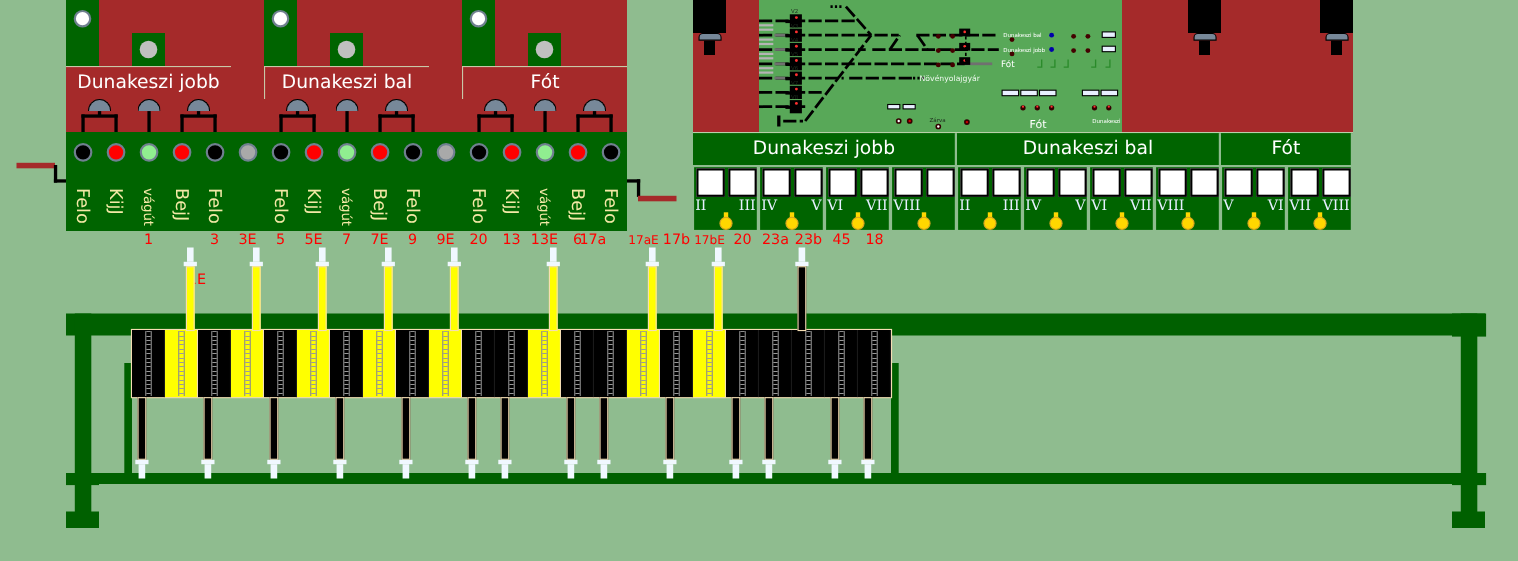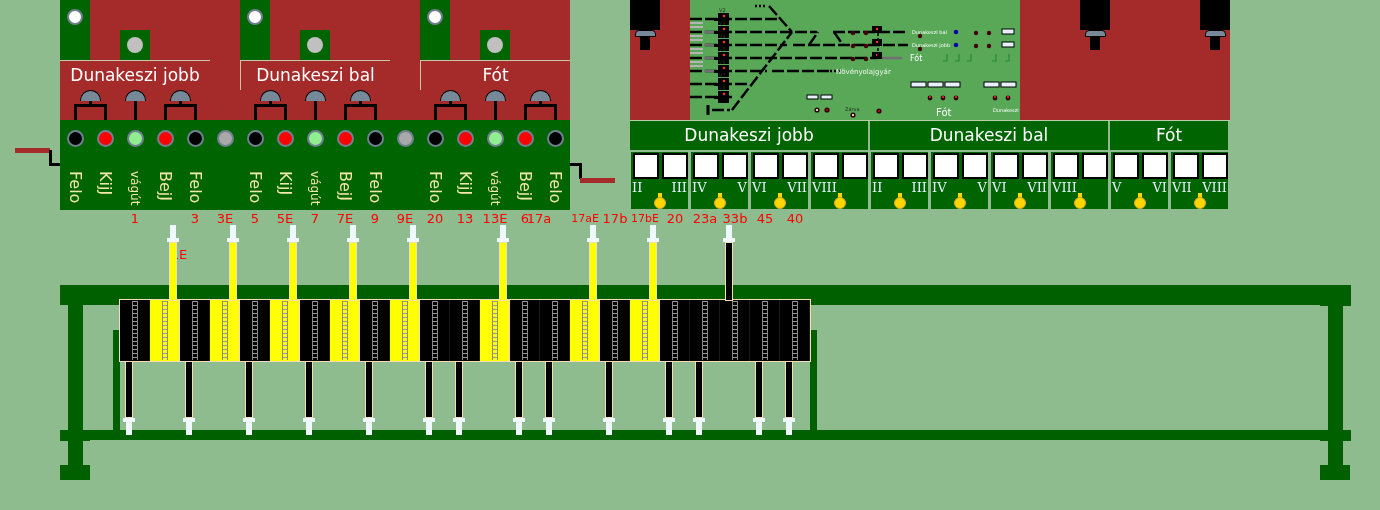--- a/index.html
+++ b/index.html
@@ -542,32 +542,32 @@
         <div class="a" style="left: 2px; top: 0px; width: 8px; height: 57px; background: rgb(0, 0, 0); border: 1px solid rgb(245, 222, 179);"></div>
         <div class="a" style="left: 0px; top: 57px; width: 12px; height: 4px; background: rgb(240, 248, 255);"></div>
         <div class="a" style="left: 3px; top: 61px; width: 6px; height: 13px; background: rgb(240, 248, 255);"></div>
       </div>
       <div class="a num" style="left: 690px; top: 211px;">23a</div>
       <div class="a" style="left: 692.5px; top: 361px; width: 12px; height: 75px;">
         <div class="a" style="left: 2px; top: 0px; width: 8px; height: 57px; background: rgb(0, 0, 0); border: 1px solid rgb(245, 222, 179);"></div>
         <div class="a" style="left: 0px; top: 57px; width: 12px; height: 4px; background: rgb(240, 248, 255);"></div>
         <div class="a" style="left: 3px; top: 61px; width: 6px; height: 13px; background: rgb(240, 248, 255);"></div>
       </div>
-      <div class="a num" style="left: 720px; top: 211px;">33b</div>
+      <div class="a num" style="left: 720px; top: 211px;">23b</div>
       <div class="a" style="left: 722.5px; top: 225px; width: 12px; height: 76px;">
         <div class="a" style="left: 3px; top: 0px; width: 6px; height: 13px; background: rgb(240, 248, 255);"></div>
         <div class="a" style="left: 0px; top: 13px; width: 12px; height: 4px; background: rgb(240, 248, 255);"></div>
         <div class="a" style="left: 2px; top: 17px; width: 8px; height: 59px; background: rgb(0, 0, 0); border: 1px solid rgb(245, 222, 179);"></div>
       </div>
       <div class="a num" style="left: 750px; top: 211px;">45</div>
       <div class="a" style="left: 752.5px; top: 361px; width: 12px; height: 75px;">
         <div class="a" style="left: 2px; top: 0px; width: 8px; height: 57px; background: rgb(0, 0, 0); border: 1px solid rgb(245, 222, 179);"></div>
         <div class="a" style="left: 0px; top: 57px; width: 12px; height: 4px; background: rgb(240, 248, 255);"></div>
         <div class="a" style="left: 3px; top: 61px; width: 6px; height: 13px; background: rgb(240, 248, 255);"></div>
       </div>
-      <div class="a num" style="left: 780px; top: 211px;">40</div>
+      <div class="a num" style="left: 780px; top: 211px;">18</div>
       <div class="a" style="left: 782.5px; top: 361px; width: 12px; height: 75px;">
         <div class="a" style="left: 2px; top: 0px; width: 8px; height: 57px; background: rgb(0, 0, 0); border: 1px solid rgb(245, 222, 179);"></div>
         <div class="a" style="left: 0px; top: 57px; width: 12px; height: 4px; background: rgb(240, 248, 255);"></div>
         <div class="a" style="left: 3px; top: 61px; width: 6px; height: 13px; background: rgb(240, 248, 255);"></div>
       </div>
     </div>
 </div>
 
 </body></html>

